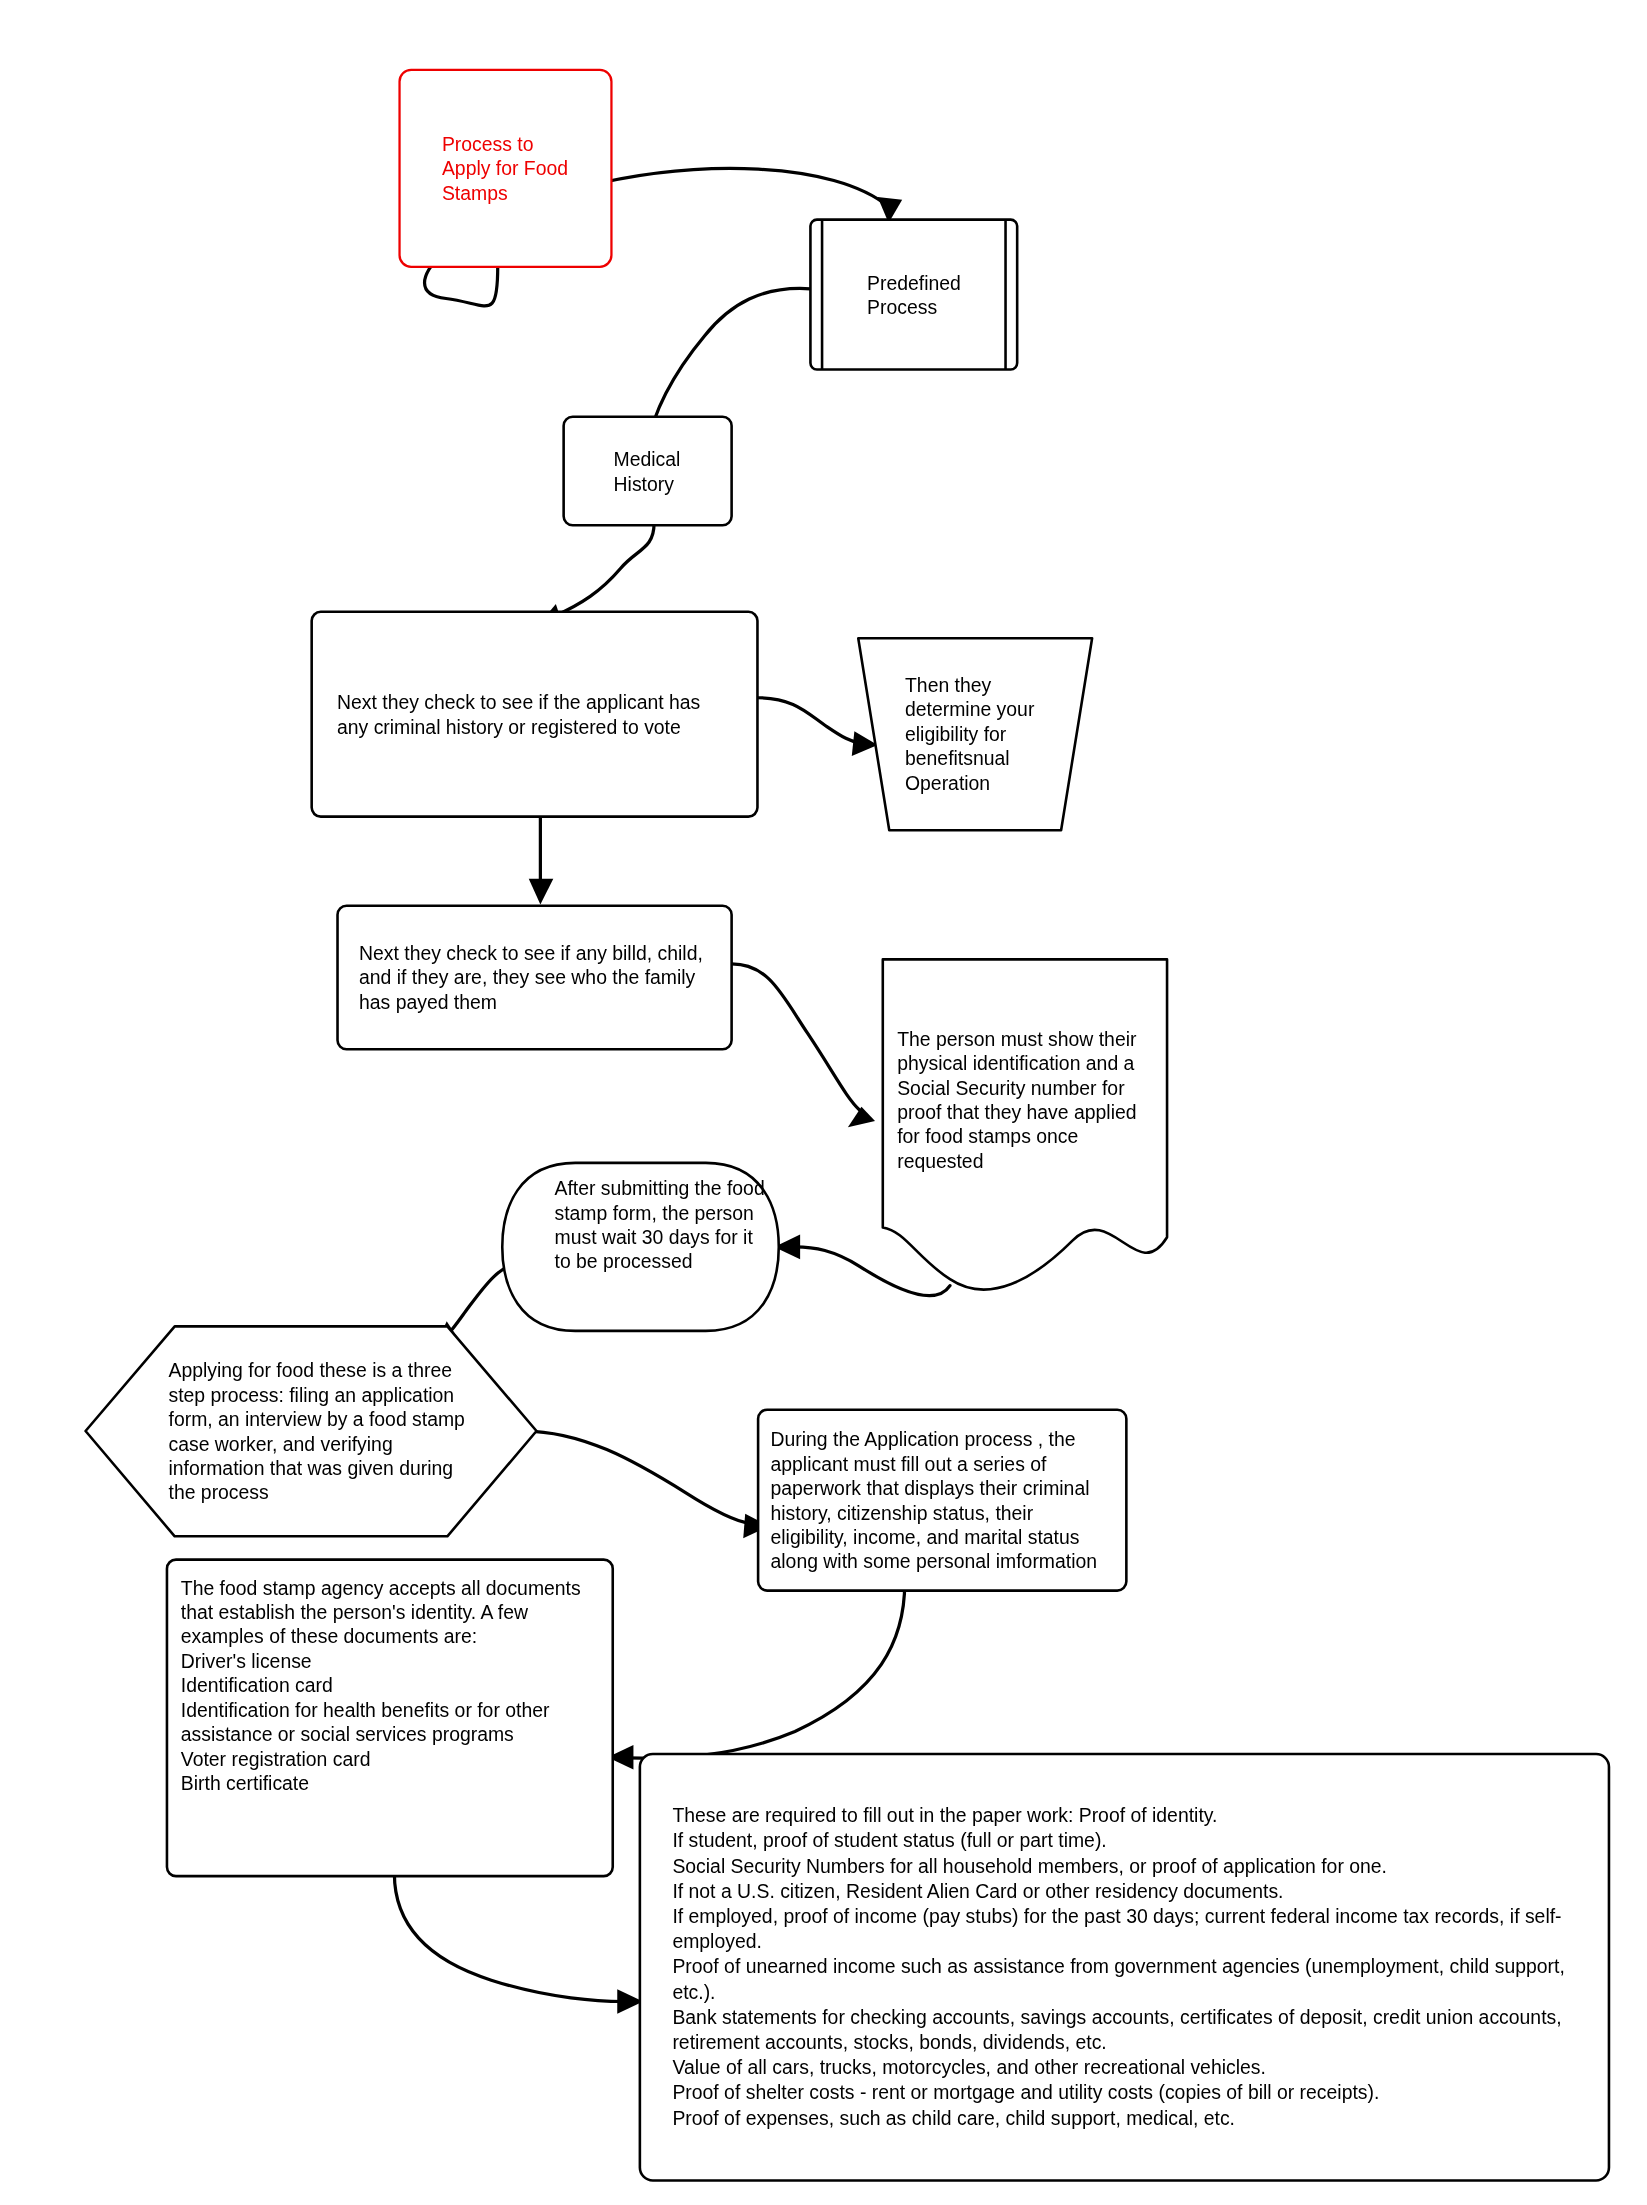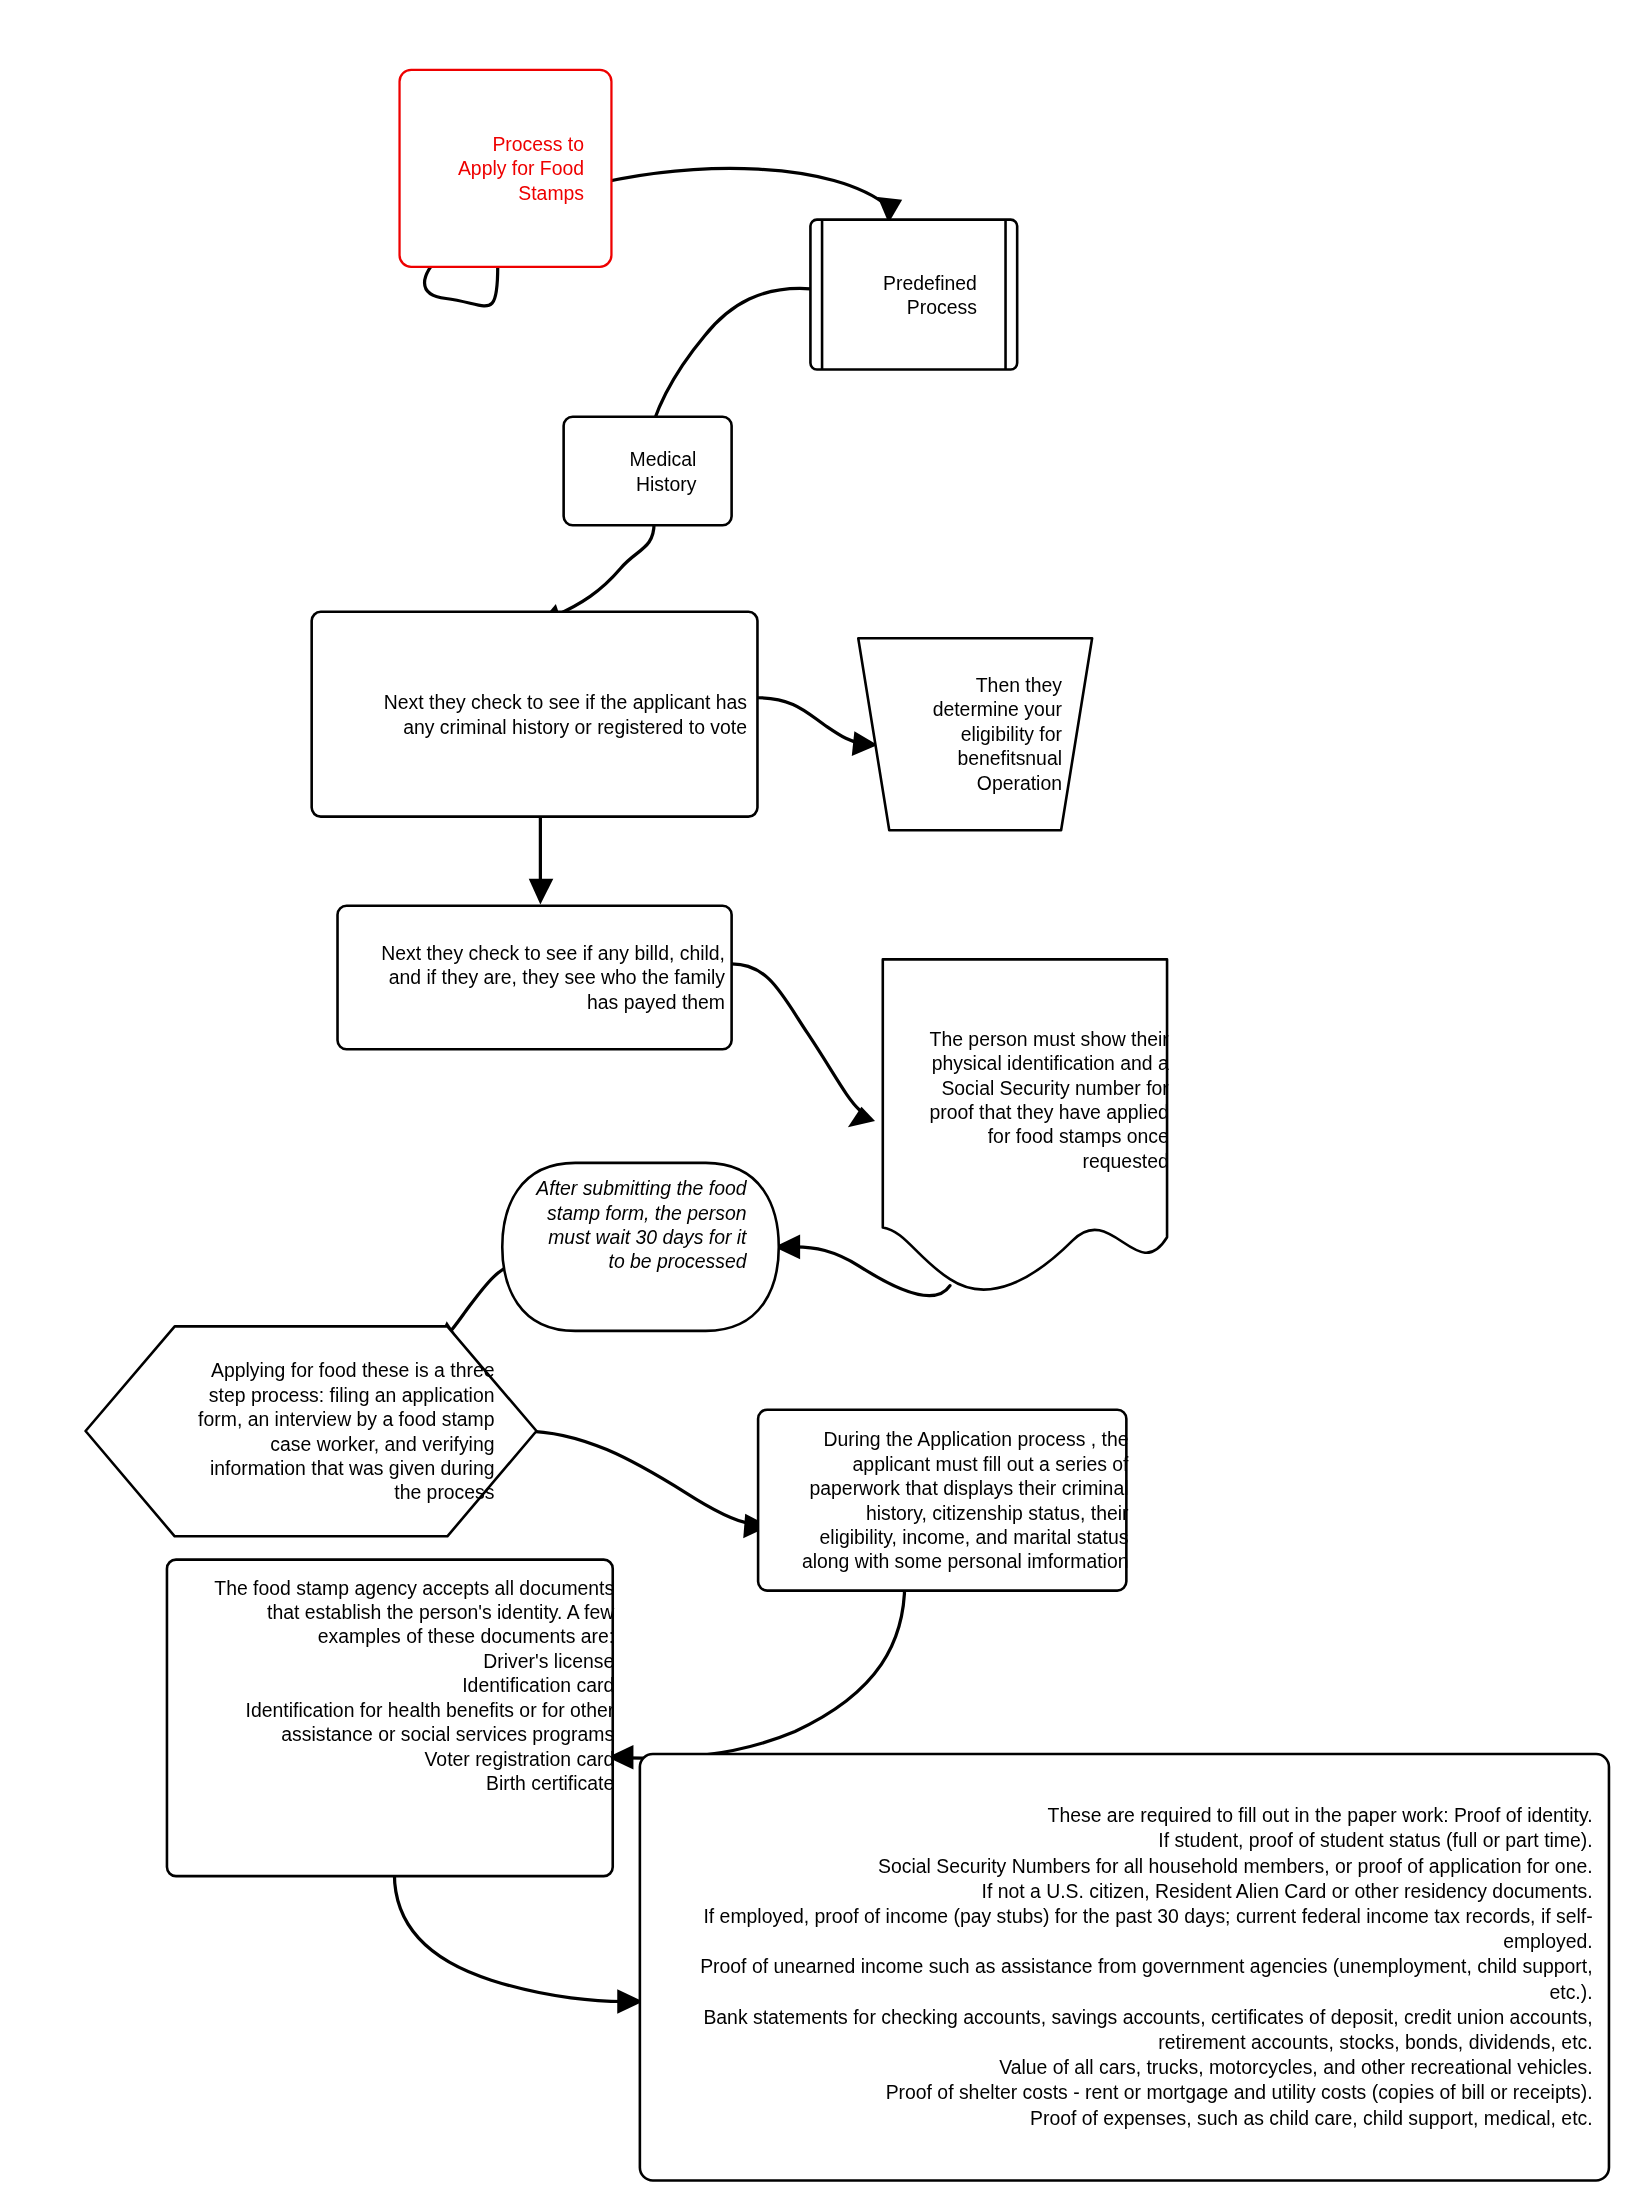--- a/index.html
+++ b/index.html
@@ -52,29 +52,28 @@
   }
   .inner-bar {
     stroke: #000000;
     stroke-width: 4;
   }
   .node-text {
     position: absolute;
     display: flex;
     align-items: center;
     justify-content: center;
-    text-align: right;
+    text-align: left;
     box-sizing: border-box;
     color: #000000;
     font-family: "Liberation Sans", sans-serif;
     font-size: 19.4px;
     line-height: 1.26;
     pointer-events: none;
     white-space: pre-line;
-    margin-left: 16px;
   }
   .node-text.start-label {
     color: #ee0000;
   }
   .node-text.big-list {
     font-size: 19.4px;
     line-height: 1.30;
   }
 </style>
 </head>
@@ -192,21 +191,21 @@
 History</div>
 
   <div class="node-text" style="left:905px; top:638px; width:141px; height:192px;">Then they determine your eligibility for benefitsnual Operation</div>
 
   <div class="node-text" style="left:324px; top:612px; width:420px; height:205px; padding:0 13px;">Next they check to see if the applicant has any criminal history or registered to vote</div>
 
   <div class="node-text" style="left:350px; top:906px; width:368px; height:143px; padding:0 9px;">Next they check to see if any billd, child, and if they are, they see who the family has payed them</div>
 
   <div class="node-text" style="left:892px; top:977px; width:266px; height:246px; padding:0 5.2px;">The person must show their physical identification and a Social Security number for proof that they have applied for food stamps once requested</div>
 
-  <div class="node-text" style="left:512px; top:1163px; width:225px; height:124px; padding:0 6.5px;font-style:italic;">After submitting the food stamp form, the person must wait 30 days for it to be processed</div>
+  <div class="node-text" style="left:548px; top:1163px; width:225px; height:124px; padding:0 6.5px;">After submitting the food stamp form, the person must wait 30 days for it to be processed</div>
 
   <div class="node-text" style="left:162px; top:1338px; width:323px; height:187px; padding:0 6.5px;">Applying for food these is a three step process: filing an application form, an interview by a food stamp case worker, and verifying information that was given during the process</div>
 
   <div class="node-text" style="left:173px; top:1560px; width:433px; height:317px; padding:0 7.8px; align-items:flex-start; padding-top:15.5px;">The food stamp agency accepts all documents that establish the person's identity. A few examples of these documents are:
 Driver's license
 Identification card
 Identification for health benefits or for other assistance or social services programs
 Voter registration card
 Birth certificate</div>
 

